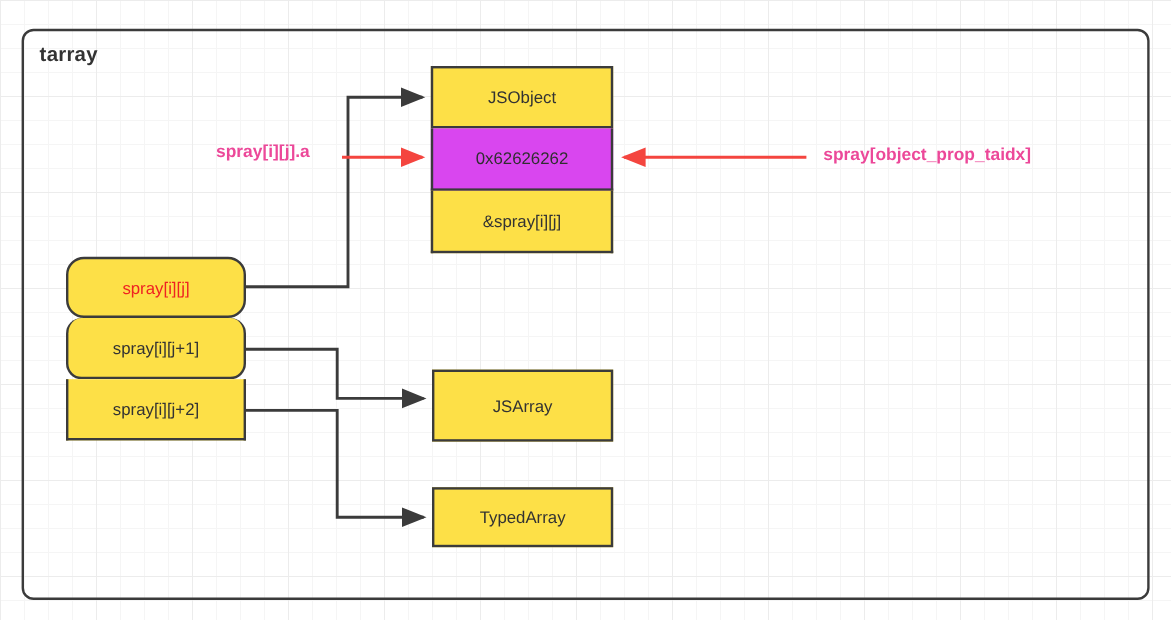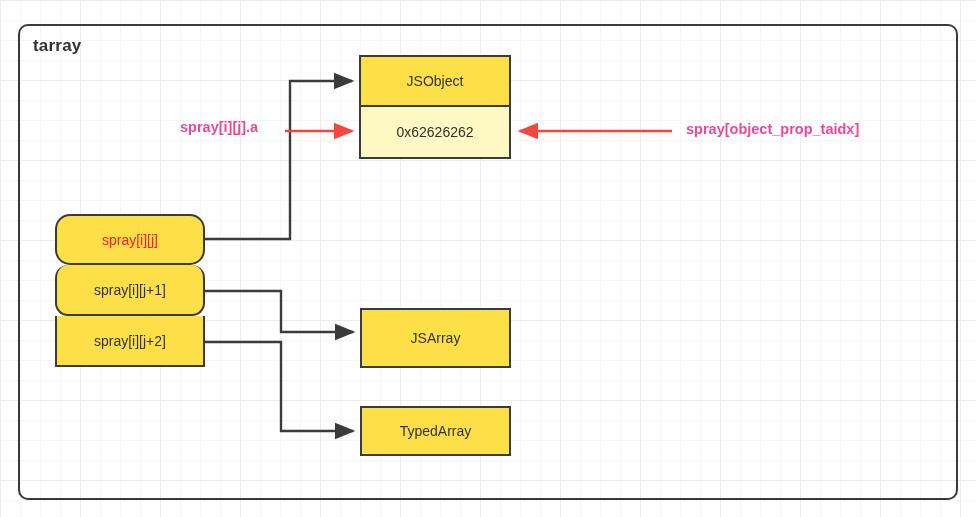--- a/index.html
+++ b/index.html
@@ -62,21 +62,21 @@
     border: 2px solid #3b3b3b;
     background: #fde047;
     display: flex;
     align-items: center;
     justify-content: center;
     font-size: 14px;
     color: #333333;
     white-space: nowrap;
   }
   .nodebox.red-fill {
-    background: #fef9c3;
+    background: #d946ef;
     color: #2f2f2f;
   }
   .nodebox.red-text {
     color: #ef2222;
     border-radius: 15px;
   }
 
   
   .stack {
     position: absolute;
@@ -119,20 +119,21 @@
 
 <div class="stack" id="spray-stack" style="left:55px; top:214px; width:150px;">
   <div class="nodebox red-text" style="top:0px; height:51px; position:relative;">spray[i][j]</div>
   <div class="nodebox" style="height:51px; position:relative;border-radius:13px;">spray[i][j+1]</div>
   <div class="nodebox" style="height:51px; position:relative;">spray[i][j+2]</div>
 </div>
 
 <div class="stack" id="object-stack" style="left:359px; top:55px; width:152px;">
   <div class="nodebox" style="height:52px; position:relative;">JSObject</div>
   <div class="nodebox red-fill" style="height:52px; position:relative;">0x62626262</div>
+  <div class="nodebox" style="height:52px; position:relative;">&amp;spray[i][j]</div>
 </div>
 
 <div class="nodebox" style="left:360px; top:308px; width:151px; height:60px;">JSArray</div>
 <div class="nodebox" style="left:360px; top:406px; width:151px; height:50px;">TypedArray</div>
 
 <div class="annotation" style="left:180px; top:119px;">spray[i][j].a</div>
 <div class="annotation" style="left:686px; top:121px;">spray[object_prop_taidx]</div>
 
 <svg id="connectors" viewBox="0 0 976 517">
   <defs>

